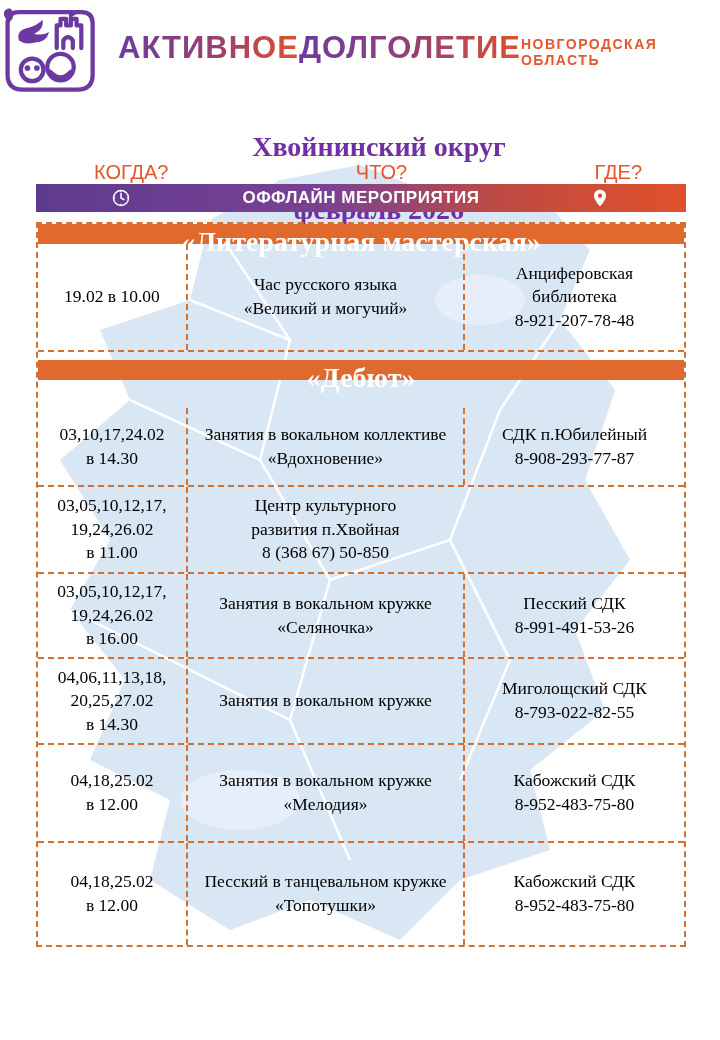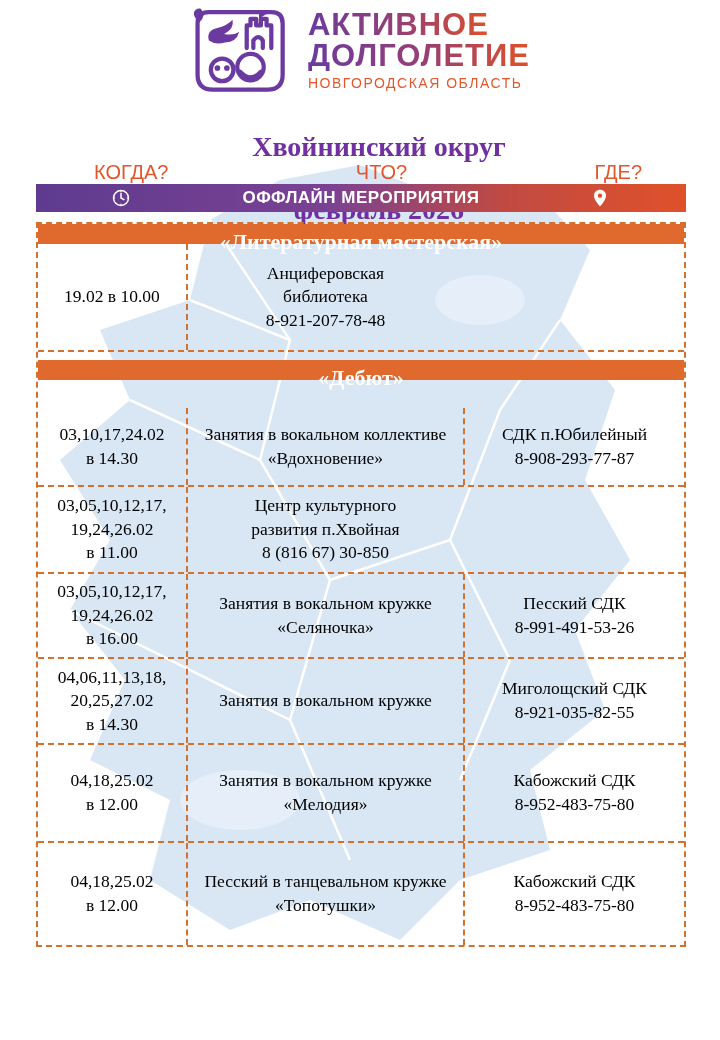--- a/index.html
+++ b/index.html
@@ -3,25 +3,25 @@
 <meta charset="utf-8">
 <style>
   html,body{margin:0;padding:0;background:#fff;}
   .page{position:relative;width:720px;height:1040px;background:#ffffff;overflow:hidden;
         font-family:"Liberation Serif",serif;color:#000;}
 
   
   .logo-row{position:absolute;top:4px;left:0;width:720px;display:flex;justify-content:center;
             align-items:center;gap:14px;}
   .emblem{width:104px;height:92px;flex:0 0 auto;}
-  .brand{display:flex;flex-direction:column;align-items:flex-start;font-family:"Liberation Sans",sans-serif;}
+  .brand{display:flex;align-items:flex-start;font-family:"Liberation Sans",sans-serif;}
   .brand-grad{font-weight:bold;font-size:31px;line-height:1.0;letter-spacing:1px;
               background:linear-gradient(90deg,#6B3AA0 0%,#9A4070 55%,#E0502A 100%);
               -webkit-background-clip:text;background-clip:text;color:transparent;}
-  .brand-region{margin-top:4px;font-weight:normal;font-size:14px;letter-spacing:1.5px;color:#E4572C;}
+  .brand-region{margin-top:4px;font-weight:bold;font-size:14px;letter-spacing:1.5px;color:#E4572C;}
 
   
   .title{position:absolute;top:100px;left:0;width:720px;text-align:center;
          font-weight:bold;font-size:28px;line-height:1.12;color:#7030A0;white-space:pre-line;margin-left:19px;}
 
   
   .col-labels{position:absolute;top:161px;left:36px;width:650px;box-sizing:border-box;
               display:flex;justify-content:space-between;padding:0 44px 0 58px;
               font-family:"Liberation Sans",sans-serif;font-size:20px;color:#E2572C;z-index:2;}
 
@@ -35,21 +35,21 @@
   .banner-icon.clock{left:75px;}
   .banner-icon.pin{left:554px;}
 
   
   .map-bg{position:absolute;left:30px;top:160px;width:620px;height:790px;z-index:0;}
 
   
   .schedule{position:absolute;top:222px;left:36px;width:650px;box-sizing:border-box;
             border:2px dashed #D2722E;z-index:1;}
   .section-header{background:#E06A2E;color:#fff;text-align:center;font-weight:bold;
-                  font-size:22px;height:20px;line-height:36px;}
+                  font-size:28px;height:20px;line-height:36px;}
   .section-gap{height:8px;border-top:2px dashed #D2722E;}
   .row{display:grid;grid-template-columns:148px 277px 1fr;border-top:2px dashed #D2722E;}
   .section-header + .row{border-top:none;}
   .cell{display:flex;align-items:center;justify-content:center;text-align:center;
         padding:6px 8px;box-sizing:border-box;font-size:17.5px;line-height:1.35;
         white-space:pre-line;border-left:2px dashed #D2722E;}
   .cell.when{border-left:none;}
   .s0.r0{min-height:106px;}
   .s1.r0{min-height:77px;margin-top:28px;}
   .s1.r1{min-height:85px;}
@@ -130,58 +130,60 @@
     <svg class="banner-icon pin" viewBox="0 0 24 24" aria-hidden="true">
       <path d="M12 2 C7.9 2 4.8 5.1 4.8 9.2 C4.8 14.4 12 22 12 22 S19.2 14.4 19.2 9.2 C19.2 5.1 16.1 2 12 2 Z" fill="#fff"></path>
       <circle cx="12" cy="9.2" r="2.6" fill="#DD4F2B"></circle>
     </svg>
   </div>
 
   <div class="schedule" id="schedule">
       <div class="section-header">«Литературная мастерская»</div>
       <div class="row s0 r0">
         <div class="cell when">19.02 в 10.00</div>
+        <div class="cell what">Час русского языка
+«Великий и могучий»</div>
         <div class="cell where">Анциферовская
 библиотека
 8-921-207-78-48</div>
       </div>
       <div class="section-gap"></div>
       <div class="section-header">«Дебют»</div>
       <div class="row s1 r0">
         <div class="cell when">03,10,17,24.02
 в 14.30</div>
         <div class="cell what">Занятия в вокальном коллективе
 «Вдохновение»</div>
         <div class="cell where">СДК п.Юбилейный
 8-908-293-77-87</div>
       </div>
       <div class="row s1 r1">
         <div class="cell when">03,05,10,12,17,
 19,24,26.02
 в 11.00</div>
         <div class="cell where">Центр культурного
 развития п.Хвойная
-8 (816 67) 30-850</div>
+8 (368 67) 50-850</div>
       </div>
       <div class="row s1 r2">
         <div class="cell when">03,05,10,12,17,
 19,24,26.02
 в 16.00</div>
         <div class="cell what">Занятия в вокальном кружке
 «Селяночка»</div>
         <div class="cell where">Песский СДК
 8-991-491-53-26</div>
       </div>
       <div class="row s1 r3">
         <div class="cell when">04,06,11,13,18,
 20,25,27.02
 в 14.30</div>
         <div class="cell what">Занятия в вокальном кружке</div>
         <div class="cell where">Миголощский СДК
-8-921-035-82-55</div>
+8-793-022-82-55</div>
       </div>
       <div class="row s1 r4">
         <div class="cell when">04,18,25.02
 в 12.00</div>
         <div class="cell what">Занятия в вокальном кружке
 «Мелодия»</div>
         <div class="cell where">Кабожский СДК
 8-952-483-75-80</div>
       </div>
       <div class="row s1 r5">

